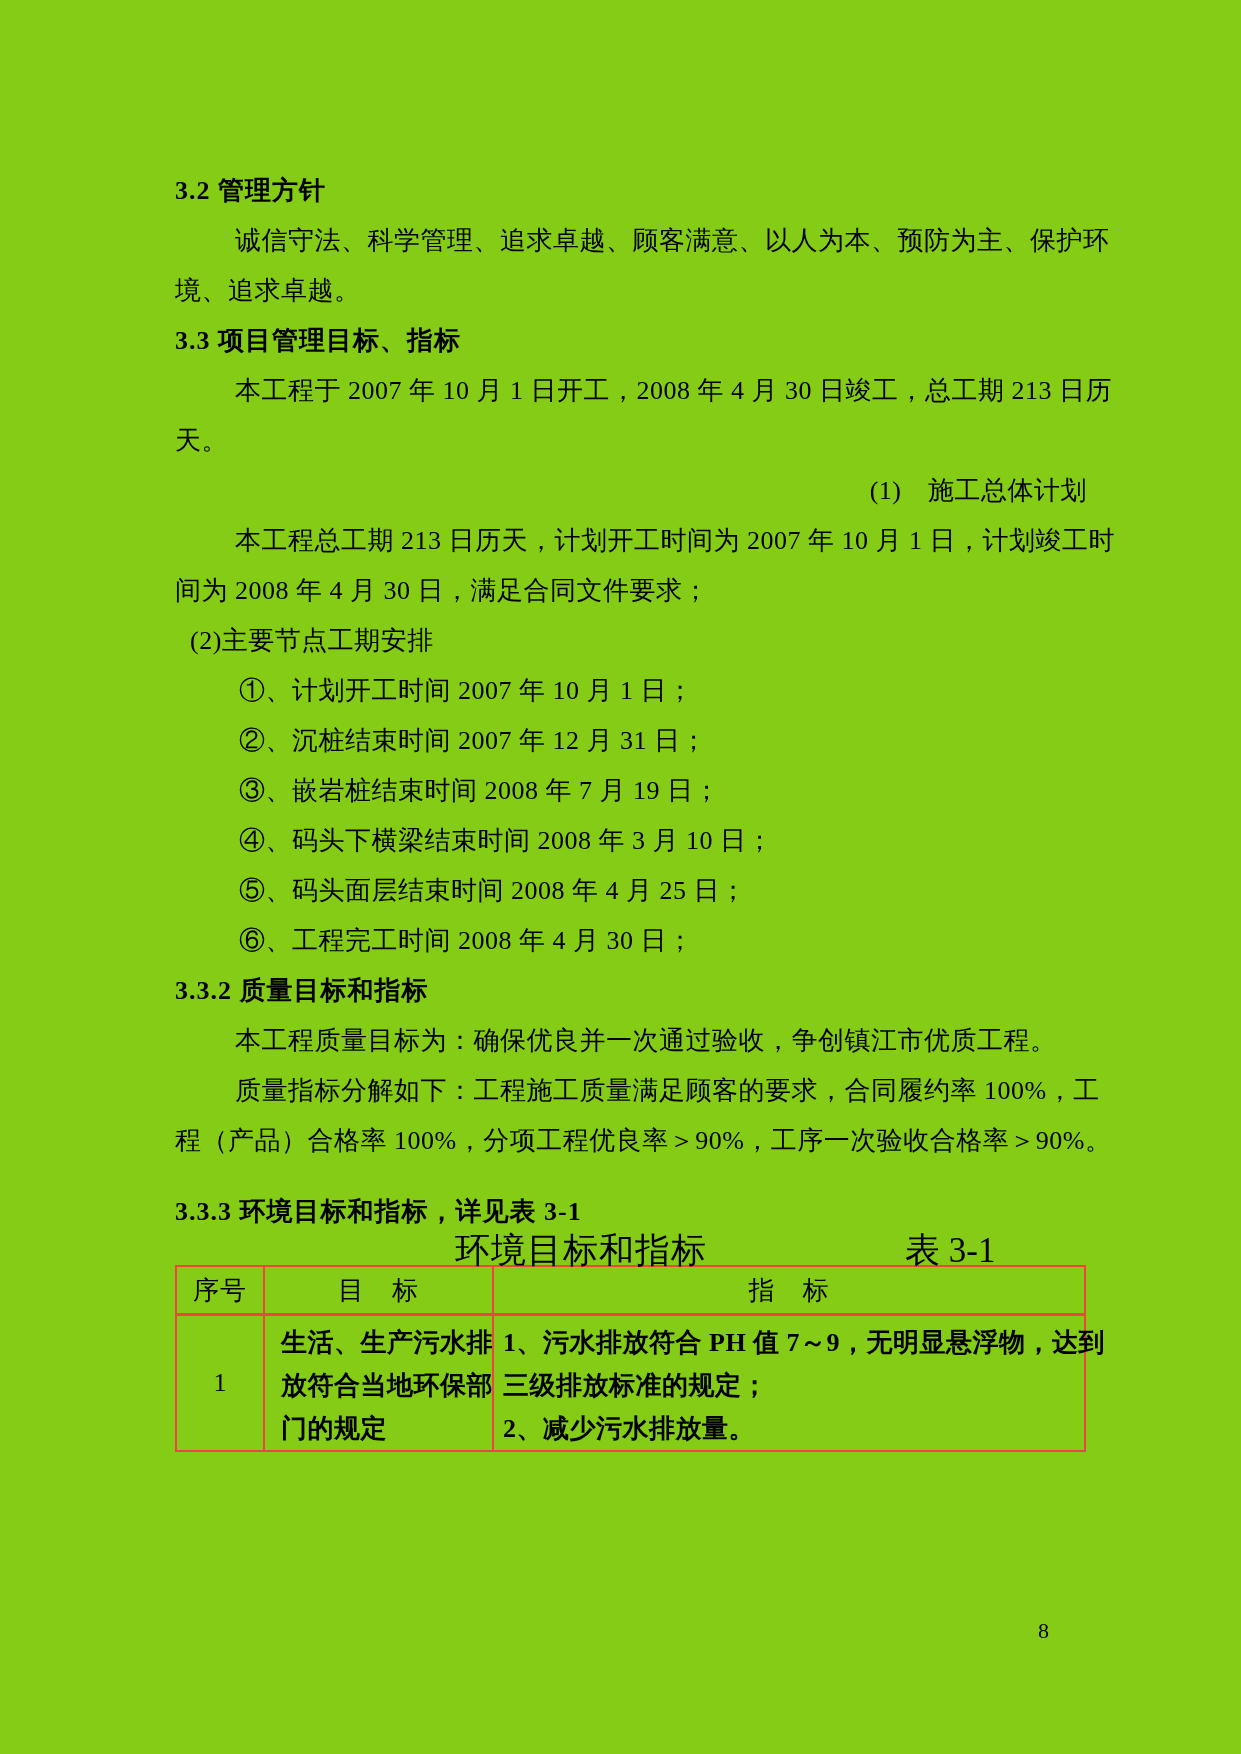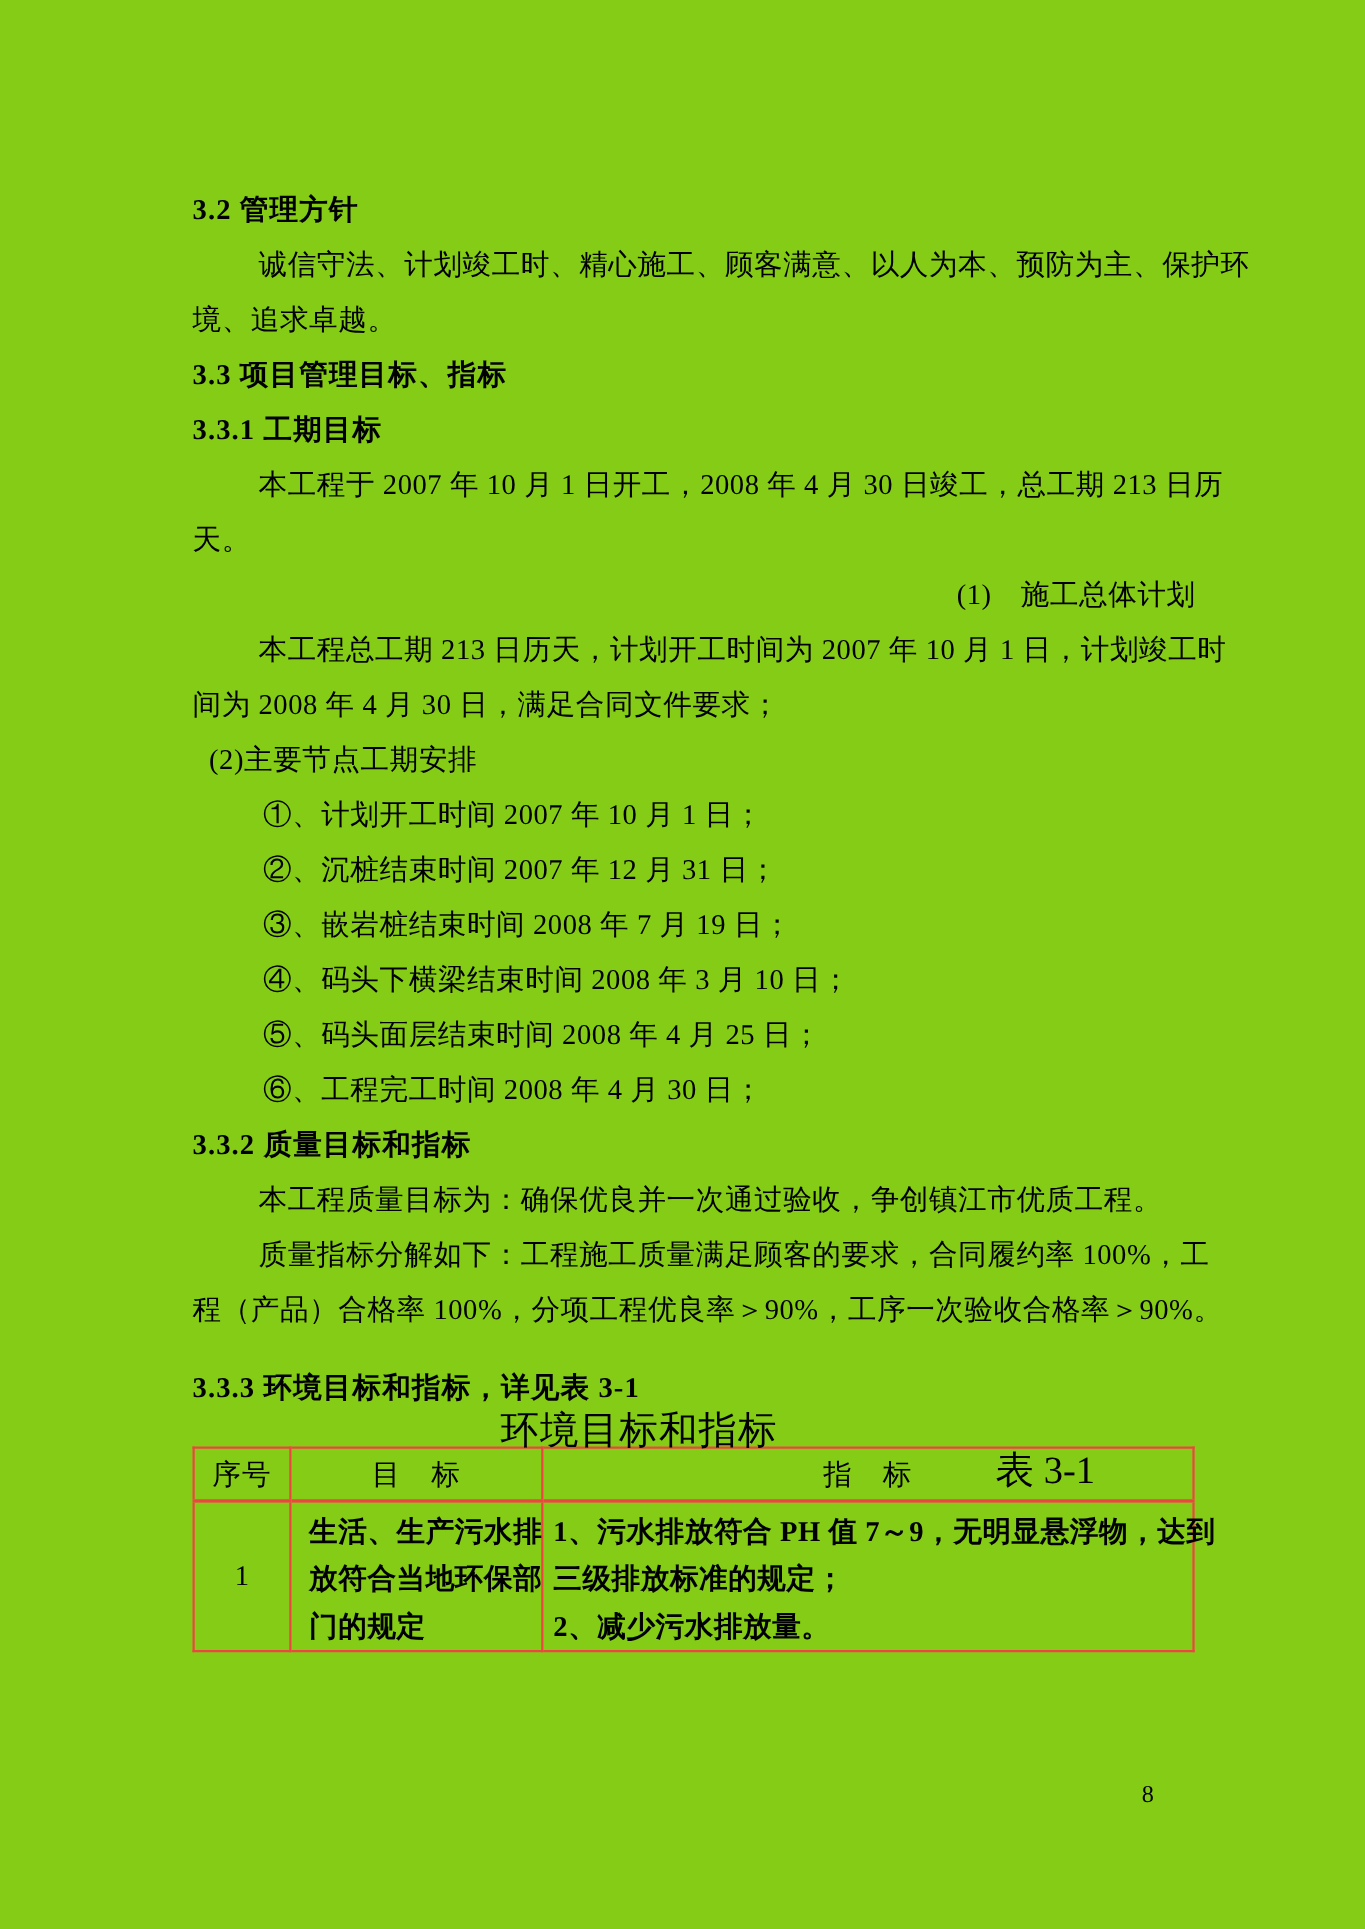--- a/index.html
+++ b/index.html
@@ -44,21 +44,20 @@
     position: absolute;
     left: 0;
     width: 812px;
     text-align: center;
     letter-spacing: 1px;
   }
   .caption-label {
     position: absolute;
     left: 730px;
     white-space: pre;
-    margin-top: 36px;
   }
 
   table.env {
     border-collapse: collapse;
     table-layout: fixed;
     width: 909px;
     margin-top: 0;
   }
   table.env col.c1 { width: 88px; }
   table.env col.c2 { width: 229px; }
@@ -97,24 +96,23 @@
     line-height: 26px;
   }
 </style>
 </head>
 <body>
 
 <div class="page">
   <div class="content">
 
     <div class="line h">3.2 管理方针</div>
-    <div class="line t2">诚信守法、计划竣工时、精心施工、顾客满意、以人为本、预防为主、保护环</div>
+    <div class="line t2">诚信守法、科学管理、追求卓越、顾客满意、以人为本、预防为主、保护环</div>
     <div class="line t0">境、追求卓越。</div>
     <div class="line h">3.3 项目管理目标、指标</div>
-    <div class="line h">3.3.1 工期目标</div>
     <div class="line t2">本工程于 2007 年 10 月 1 日开工，2008 年 4 月 30 日竣工，总工期 213 日历</div>
     <div class="line t0">天。</div>
     <div class="line n1">(1)　施工总体计划</div>
     <div class="line t2">本工程总工期 213 日历天，计划开工时间为 2007 年 10 月 1 日，计划竣工时</div>
     <div class="line t0">间为 2008 年 4 月 30 日，满足合同文件要求；</div>
     <div class="line n2">(2)主要节点工期安排</div>
     <div class="line li">①、计划开工时间 2007 年 10 月 1 日；</div>
     <div class="line li">②、沉桩结束时间 2007 年 12 月 31 日；</div>
     <div class="line li">③、嵌岩桩结束时间 2008 年 7 月 19 日；</div>
     <div class="line li">④、码头下横梁结束时间 2008 年 3 月 10 日；</div>

